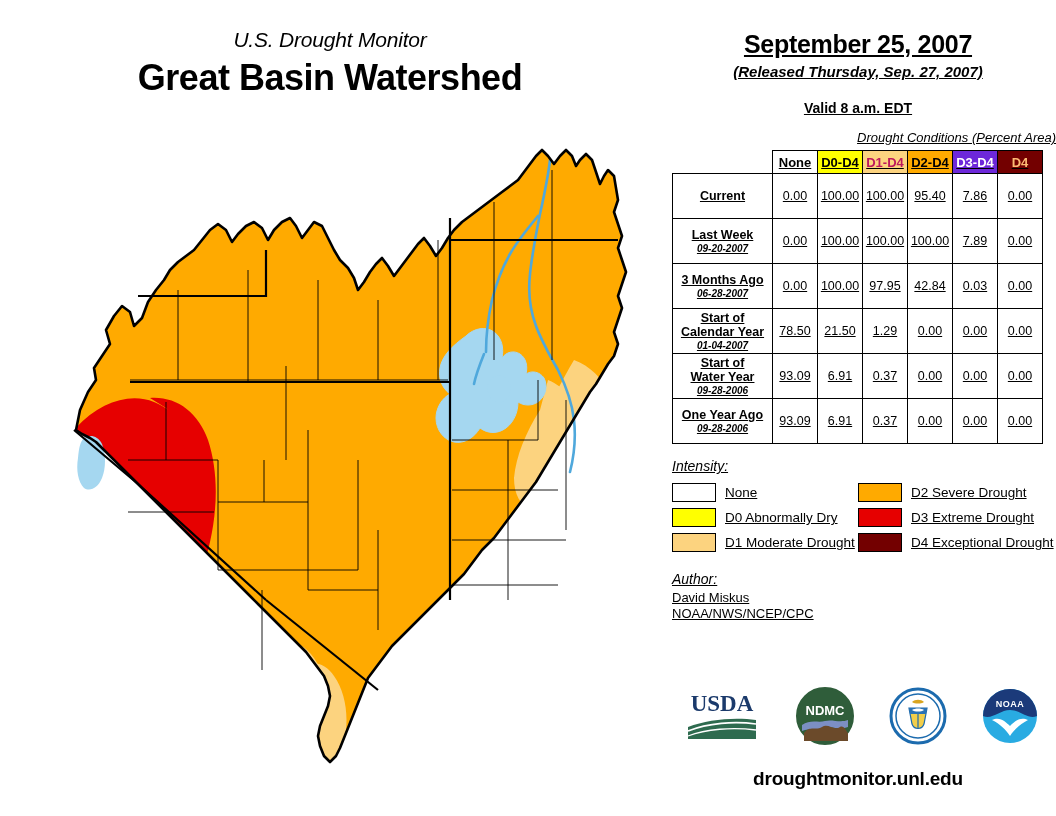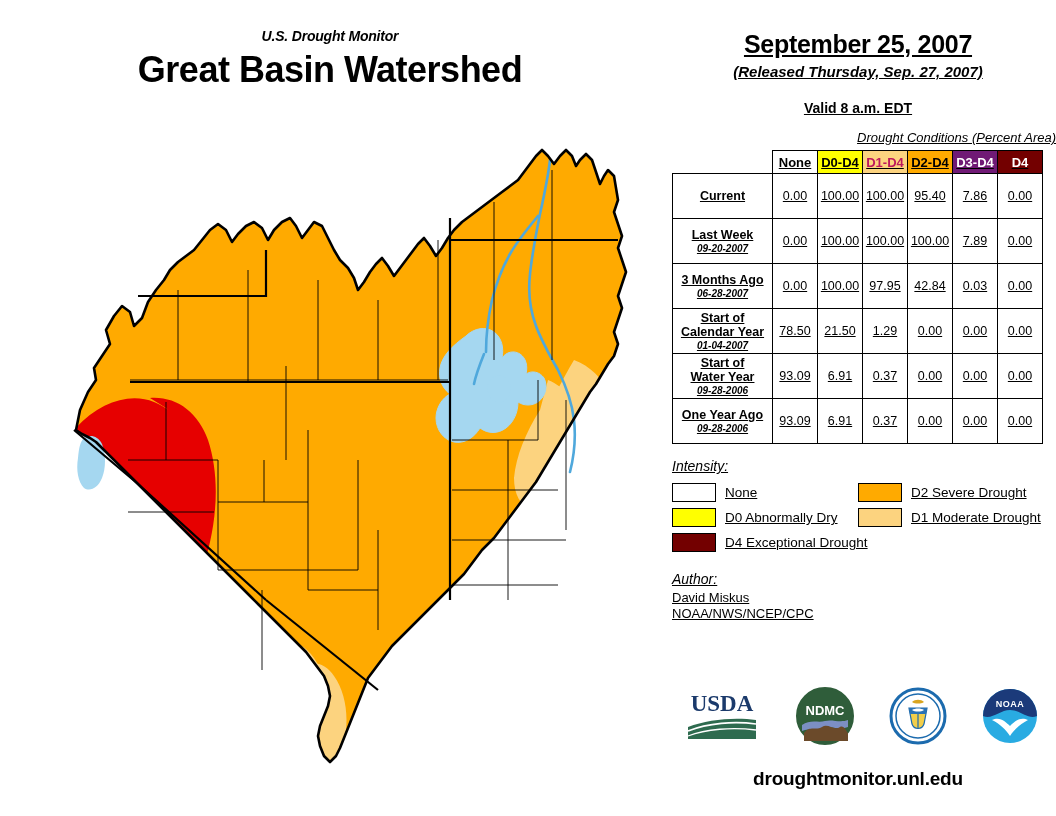--- a/index.html
+++ b/index.html
@@ -22,22 +22,22 @@
     left: 0; top: 0;
     width: 660px; height: 816px;
   }
   #title-block {
     position: absolute;
     left: 0; top: 28px;
     width: 660px;
     text-align: center;
   }
   #title-sub {
-    font-size: 14px;
-    font-weight: bold;
+    font-size: 21px;
+    font-weight: normal;
     font-style: italic;
     letter-spacing: -0.2px;
   }
   #title-main {
     font-size: 36px;
     font-weight: bold;
     margin-top: 5px;
     letter-spacing: -0.5px;
   }
   #map-wrap {
@@ -410,22 +410,22 @@
         <col class="c-val">
         <col class="c-val">
     </colgroup>
     <thead>
       <tr>
         <th style="border:none;background:transparent"></th>
         <th style="background: rgb(255, 255, 255); color: rgb(0, 0, 0);">None</th>
         <th style="background: rgb(255, 255, 0); color: rgb(0, 0, 0);">D0-D4</th>
         <th style="background: rgb(252, 211, 127); color: #be185d; text-align: center;">D1-D4</th>
         <th style="background: rgb(255, 170, 0); color: rgb(0, 0, 0);">D2-D4</th>
-        <th style="background: #701a75; color: rgb(255, 255, 255);">D3-D4</th>
-        <th style="background: rgb(115, 0, 0); color: #ffffff; margin-left: 30px;">D4</th>
+        <th style="background: #6d28d9; color: rgb(255, 255, 255);">D3-D4</th>
+        <th style="background: rgb(115, 0, 0); color: #fdba74; margin-left: 30px;">D4</th>
       </tr>
     </thead>
     <tbody>
         <tr>
           <td class="rowlabel"><span>Current</span></td>
           <td>0.00</td>
           <td>100.00</td>
           <td>100.00</td>
           <td>95.40</td>
           <td>7.86</td>
@@ -488,20 +488,24 @@
         </div>
         <div class="legend-item">
           <span class="swatch" style="background: rgb(255, 170, 0);"></span>
           <span class="legend-label">D2 Severe Drought</span>
         </div>
         <div class="legend-item">
           <span class="swatch" style="background: rgb(255, 255, 0);"></span>
           <span class="legend-label">D0 Abnormally Dry</span>
         </div>
         <div class="legend-item">
+          <span class="swatch" style="background: rgb(230, 0, 0);"></span>
+          <span class="legend-label">D3 Extreme Drought</span>
+        </div>
+        <div class="legend-item">
           <span class="swatch" style="background: rgb(252, 211, 127);"></span>
           <span class="legend-label">D1 Moderate Drought</span>
         </div>
         <div class="legend-item">
           <span class="swatch" style="background: rgb(115, 0, 0);"></span>
           <span class="legend-label">D4 Exceptional Drought</span>
         </div>
       </div>
   </div>
 

